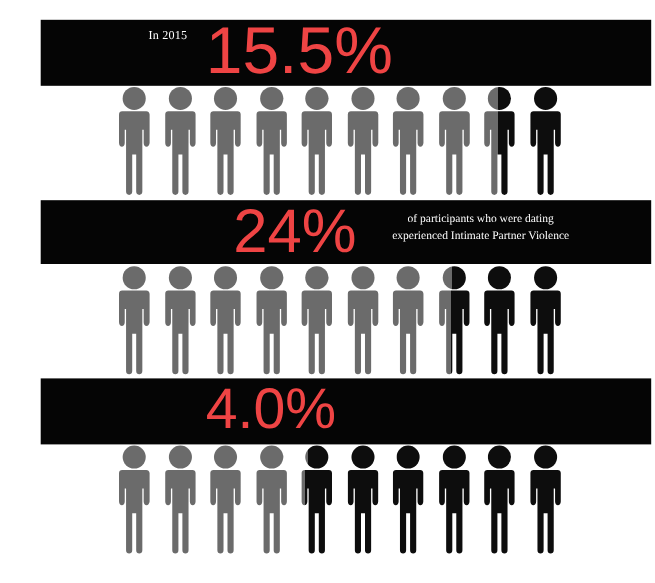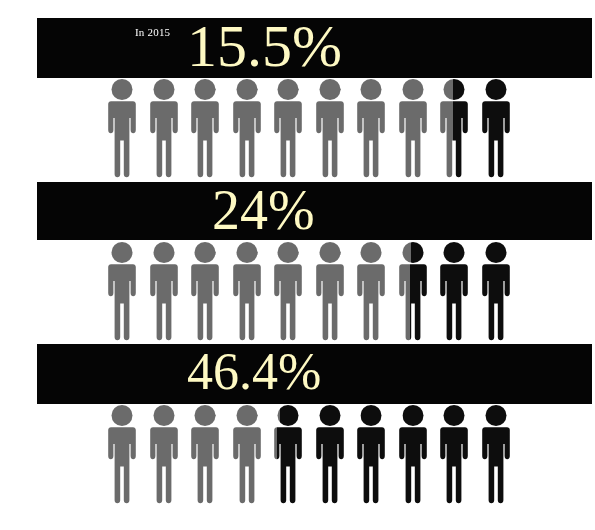--- a/index.html
+++ b/index.html
@@ -42,22 +42,22 @@
     position: absolute;
     color: #ffffff;
     font-size: 11px;
     letter-spacing: 0.2px;
     white-space: nowrap;
     font-family: "Liberation Serif", "DejaVu Serif", serif;
   }
 
   .band-pct {
     position: absolute;
-    color: #fef9c3;
-    font-family: Liberation Serif, serif;
+    color: #ef4444;
+    font-family: Liberation Sans, sans-serif;
     font-weight: 400;
     line-height: 1;
     white-space: nowrap;
   }
 
   .band-desc {
     position: absolute;
     color: #ffffff;
     font-size: 10.5px;
     line-height: 1.45;
@@ -534,22 +534,23 @@
   <div class="band" id="band-1">
     <div class="band-inner">
       <div class="band-year">In 2015</div>
       <div class="band-pct">15.5%</div>
     </div>
   </div>
 
   <div class="band" id="band-2">
     <div class="band-inner">
       <div class="band-pct">24%</div>
+      <div class="band-desc">of participants who were dating experienced Intimate Partner Violence</div>
     </div>
   </div>
 
   <div class="band" id="band-3">
     <div class="band-inner">
-      <div class="band-pct">46.4%</div>
+      <div class="band-pct">4.0%</div>
     </div>
   </div>
 
 </div>
 
 </body></html>

